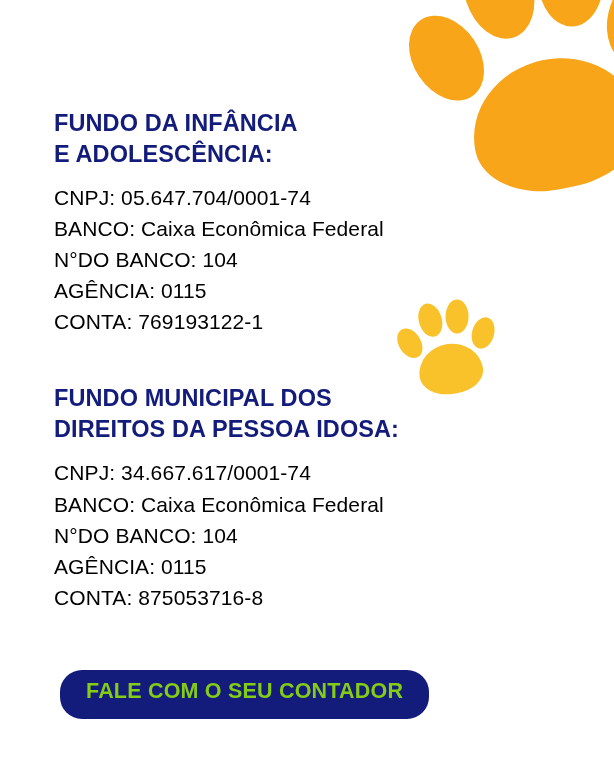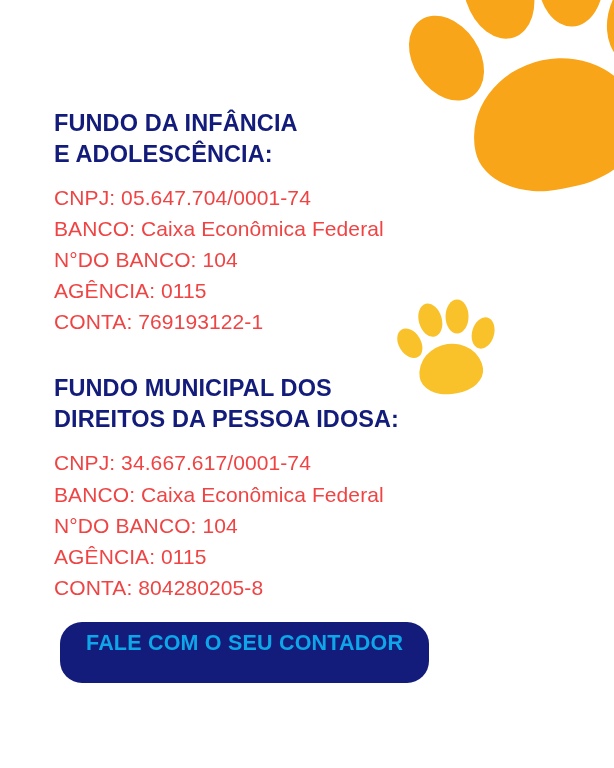--- a/index.html
+++ b/index.html
@@ -69,64 +69,65 @@
   
   .content {
     position: absolute;
     left: 54px;
     top: 108px;
     width: 510px;
     z-index: 2;
   }
 
   .block { margin-bottom: 0; }
-  .block + .block { margin-top: 36px; }
+  .block + .block { margin-top: 46px; }
 
   .block-title {
     color: #131c7a;
     font-size: 23.5px;
     font-weight: bold;
     line-height: 1.32;
     letter-spacing: 0.1px;
     margin: 0 0 12px 0;
     white-space: pre-line;
   }
 
   .detail-list {
     list-style: none;
     margin: 0;
     padding: 0;
   }
   .detail-list li {
-    color: #ef4444;
+    color: #000000;
     font-size: 21px;
     line-height: 1.48;
     letter-spacing: 0.1px;
     white-space: pre;
   }
 
   .cta-wrap {
     position: absolute;
     left: 60px;
     top: 622px;
     z-index: 2;
   }
   .cta {
     display: inline-block;
     background: #131c7a;
-    color: #0ea5e9;
+    color: #84cc16;
     font-size: 21.5px;
     font-weight: bold;
     letter-spacing: 0.2px;
-    padding: 9px 26px 27px 26px;
+    padding: 9px 26px 15px 26px;
     border: none;
     border-radius: 22px;
     font-family: "Liberation Sans", sans-serif;
     cursor: pointer;
     white-space: nowrap;
+    margin-top: 48px;
   }
 </style>
 </head>
 <body>
 
 <div class="card">
 
   <div class="paw paw-big">
     <span class="toe toe-1"></span>
     <span class="toe toe-2"></span>
@@ -158,21 +159,21 @@
     </section>
 
     <section class="block">
       <h2 class="block-title">FUNDO MUNICIPAL DOS
 DIREITOS DA PESSOA IDOSA:</h2>
       <ul class="detail-list">
         <li>CNPJ: 34.667.617/0001-74</li>
         <li>BANCO: Caixa Econômica Federal</li>
         <li>N°DO BANCO: 104</li>
         <li>AGÊNCIA: 0115</li>
-        <li>CONTA: 804280205-8</li>
+        <li>CONTA: 875053716-8</li>
       </ul>
     </section>
 
   </div>
 
   <div class="cta-wrap">
     <button class="cta">FALE COM O SEU CONTADOR</button>
   </div>
 
 </div>

